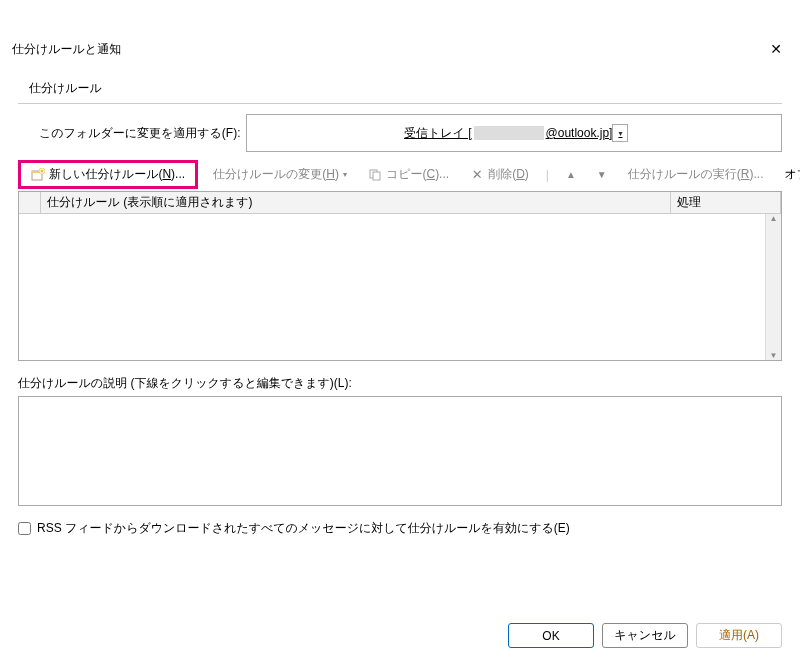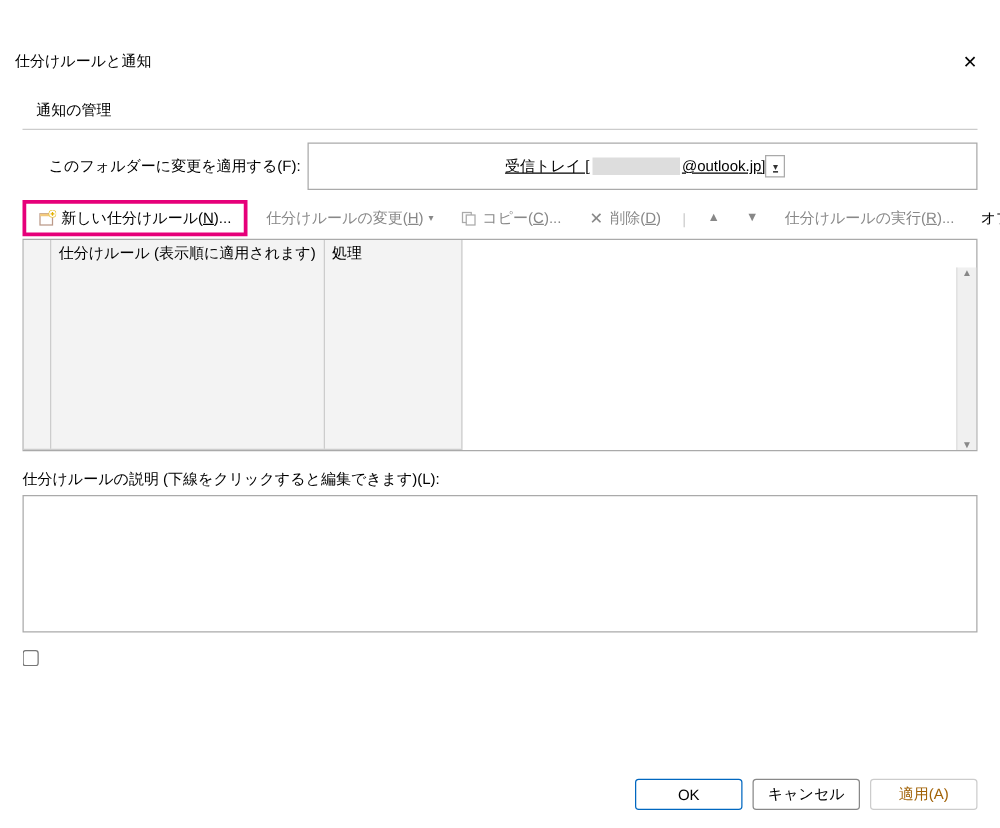--- a/index.html
+++ b/index.html
@@ -149,21 +149,21 @@
       width: 14px;
       height: 14px;
       display: inline-flex;
       align-items: center;
       justify-content: center;
     }
     .rules-table {
       border: 1px solid #aaa;
       height: 170px;
       display: flex;
-      flex-direction: row;
+      flex-direction: column;
       position: relative;
     }
     .rules-header {
       display: flex;
       background: #f3f3f3;
       border-bottom: 1px solid #ccc;
       font-size: 12px;
     }
     .rules-header .col {
       padding: 2px 6px;
@@ -253,21 +253,21 @@
     <span class="title">仕分けルールと通知</span>
     <div class="close-btn">
       <span>✕</span>
     </div>
   </div>
 
   <div class="dialog-body">
 
     <div class="tabs">
       <div class="tab">
-        <span>通知の管理</span>
+        <span>仕分けルール</span>
       </div>
     </div>
 
     <div class="folder-row">
       <span class="folder-label">このフォルダーに変更を適用する(F):</span>
       <div class="folder-select">
         <span class="folder-value">
           <span>受信トレイ [</span>
           <span class="masked"></span>
           <span>@outlook.jp]</span>
@@ -339,20 +339,21 @@
         <span>▲</span>
         <span>▼</span>
       </div>
     </div>
 
     <div class="desc-label">仕分けルールの説明 (下線をクリックすると編集できます)(L):</div>
     <div class="desc-box"></div>
 
     <label class="rss-row">
       <input type="checkbox" style="">
+      <span>RSS フィードからダウンロードされたすべてのメッセージに対して仕分けルールを有効にする(E)</span>
     </label>
 
   </div>
 
   <div class="footer">
     <div class="btn primary">
       <span>OK</span>
     </div>
     <div class="btn">
       <span>キャンセル</span>

